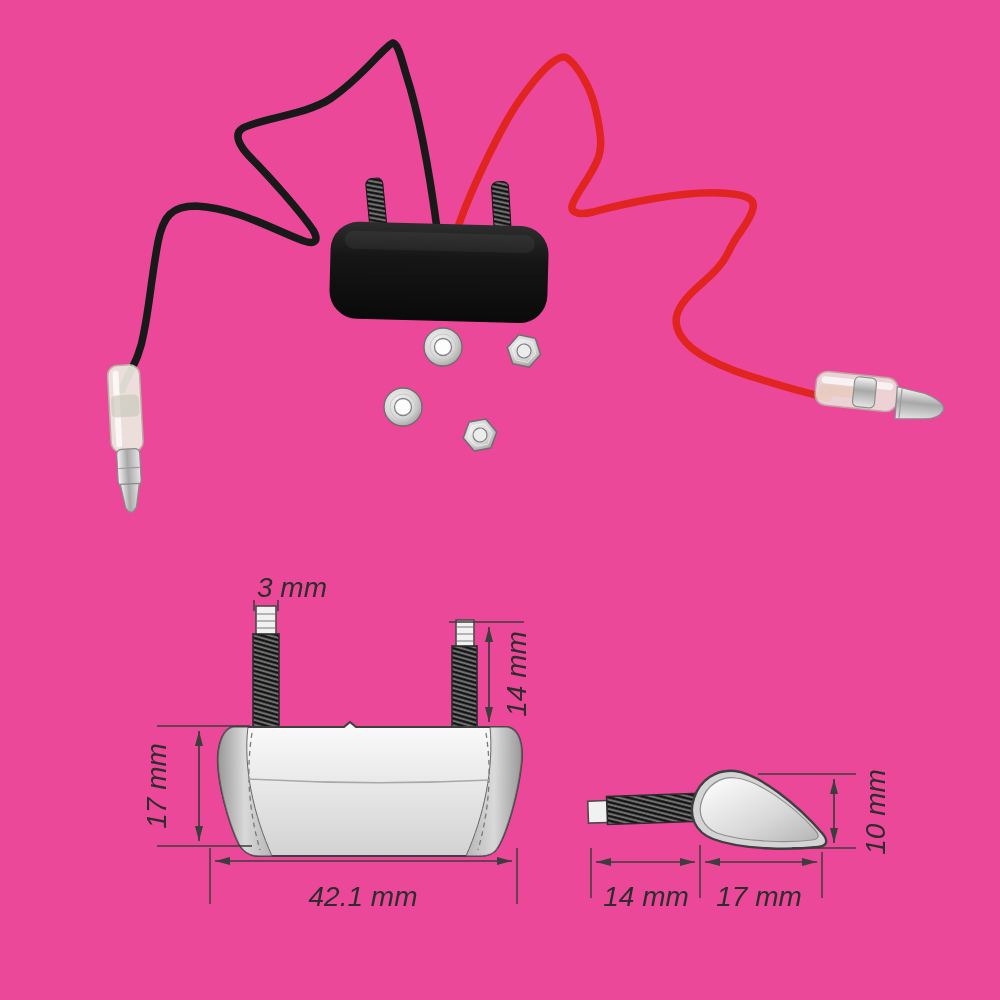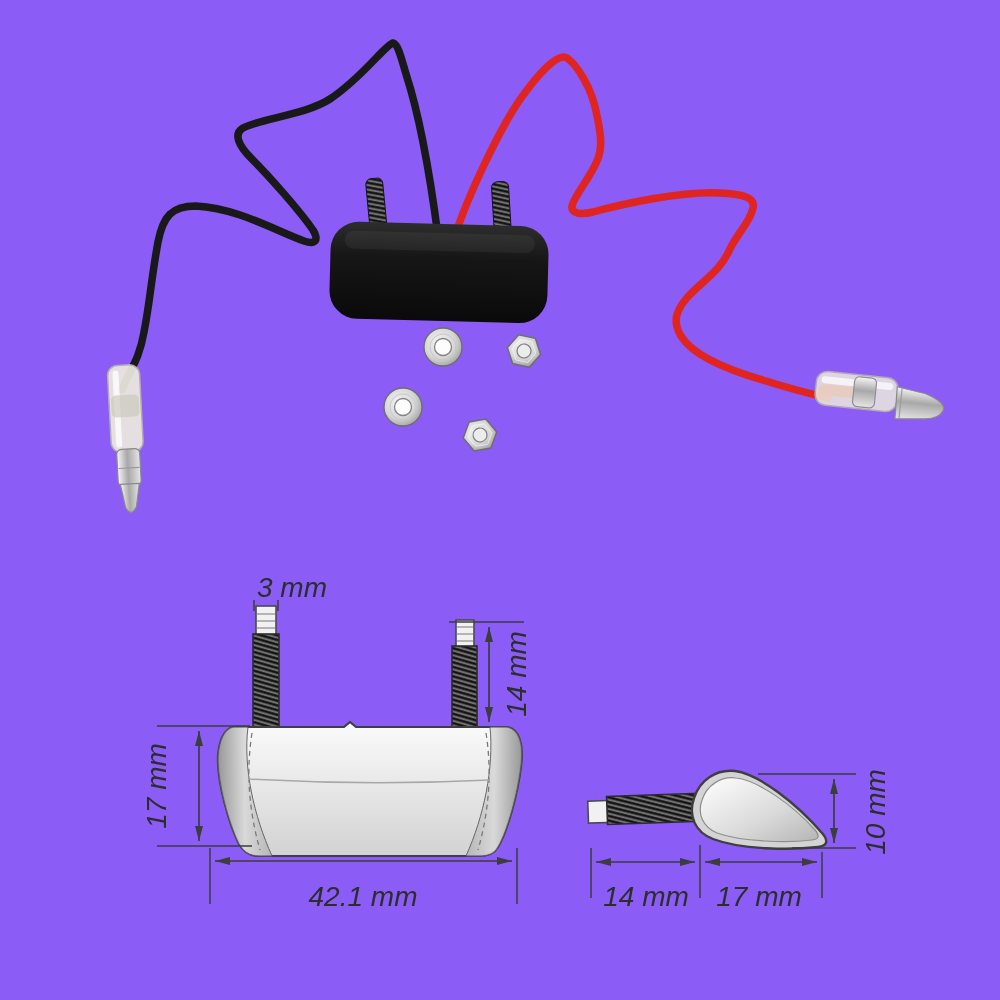--- a/index.html
+++ b/index.html
@@ -1,16 +1,16 @@
 <!DOCTYPE html>
 <html><head>
 <meta charset="utf-8">
 <style>
   html,body{margin:0;padding:0;background:#ffffff;}
-  .stage{position:relative;width:1000px;height:1000px;background:#8b5cf6;overflow:hidden;
+  .stage{position:relative;width:1000px;height:1000px;background:#ec4899;overflow:hidden;
          font-family:"Liberation Sans",sans-serif;}
   svg{display:block;}
   .dim-label{font-family:"Liberation Sans",sans-serif;font-style:italic;font-size:28px;
              fill:#2d2d2d;text-anchor:middle;}
   .dl{stroke:#3d3d3d;stroke-width:1.7;fill:none;}
   .ext{stroke:#3d3d3d;stroke-width:1.5;fill:none;}
 </style>
 </head>
 <body>
 

